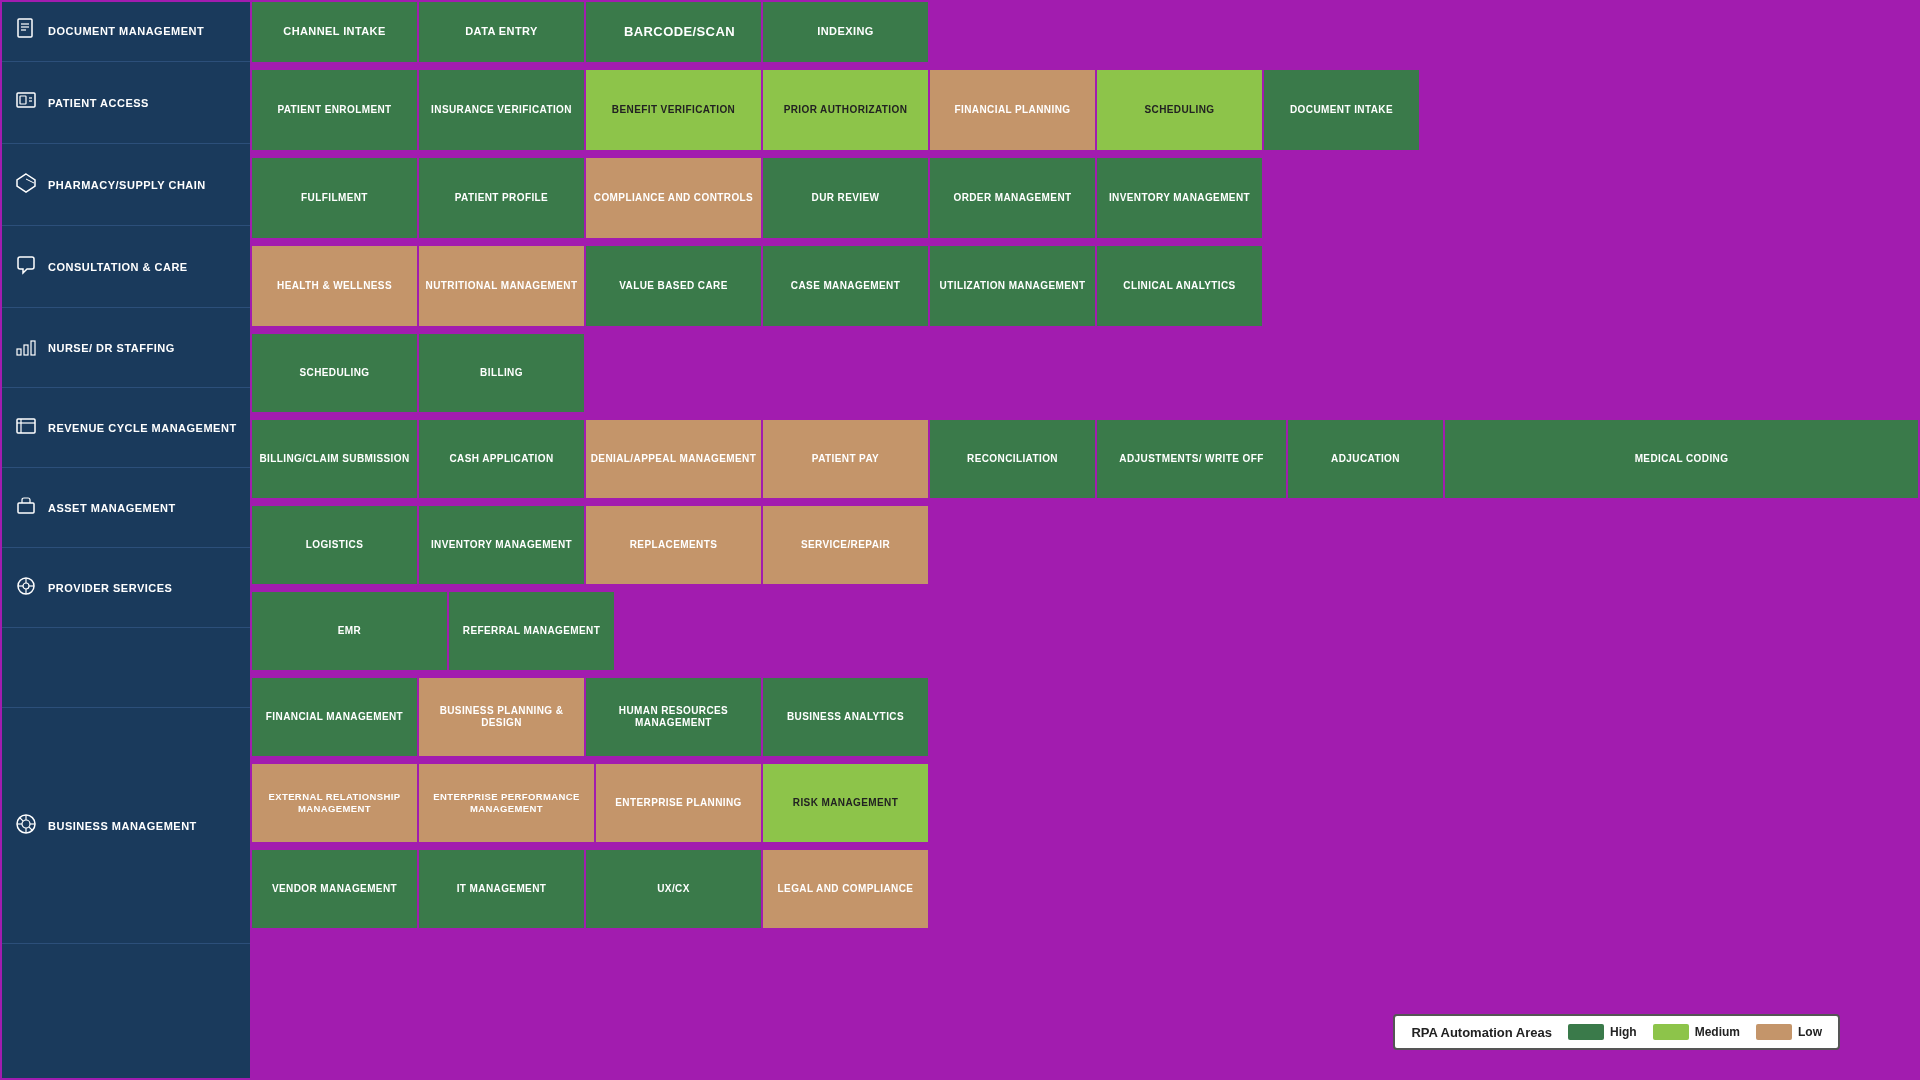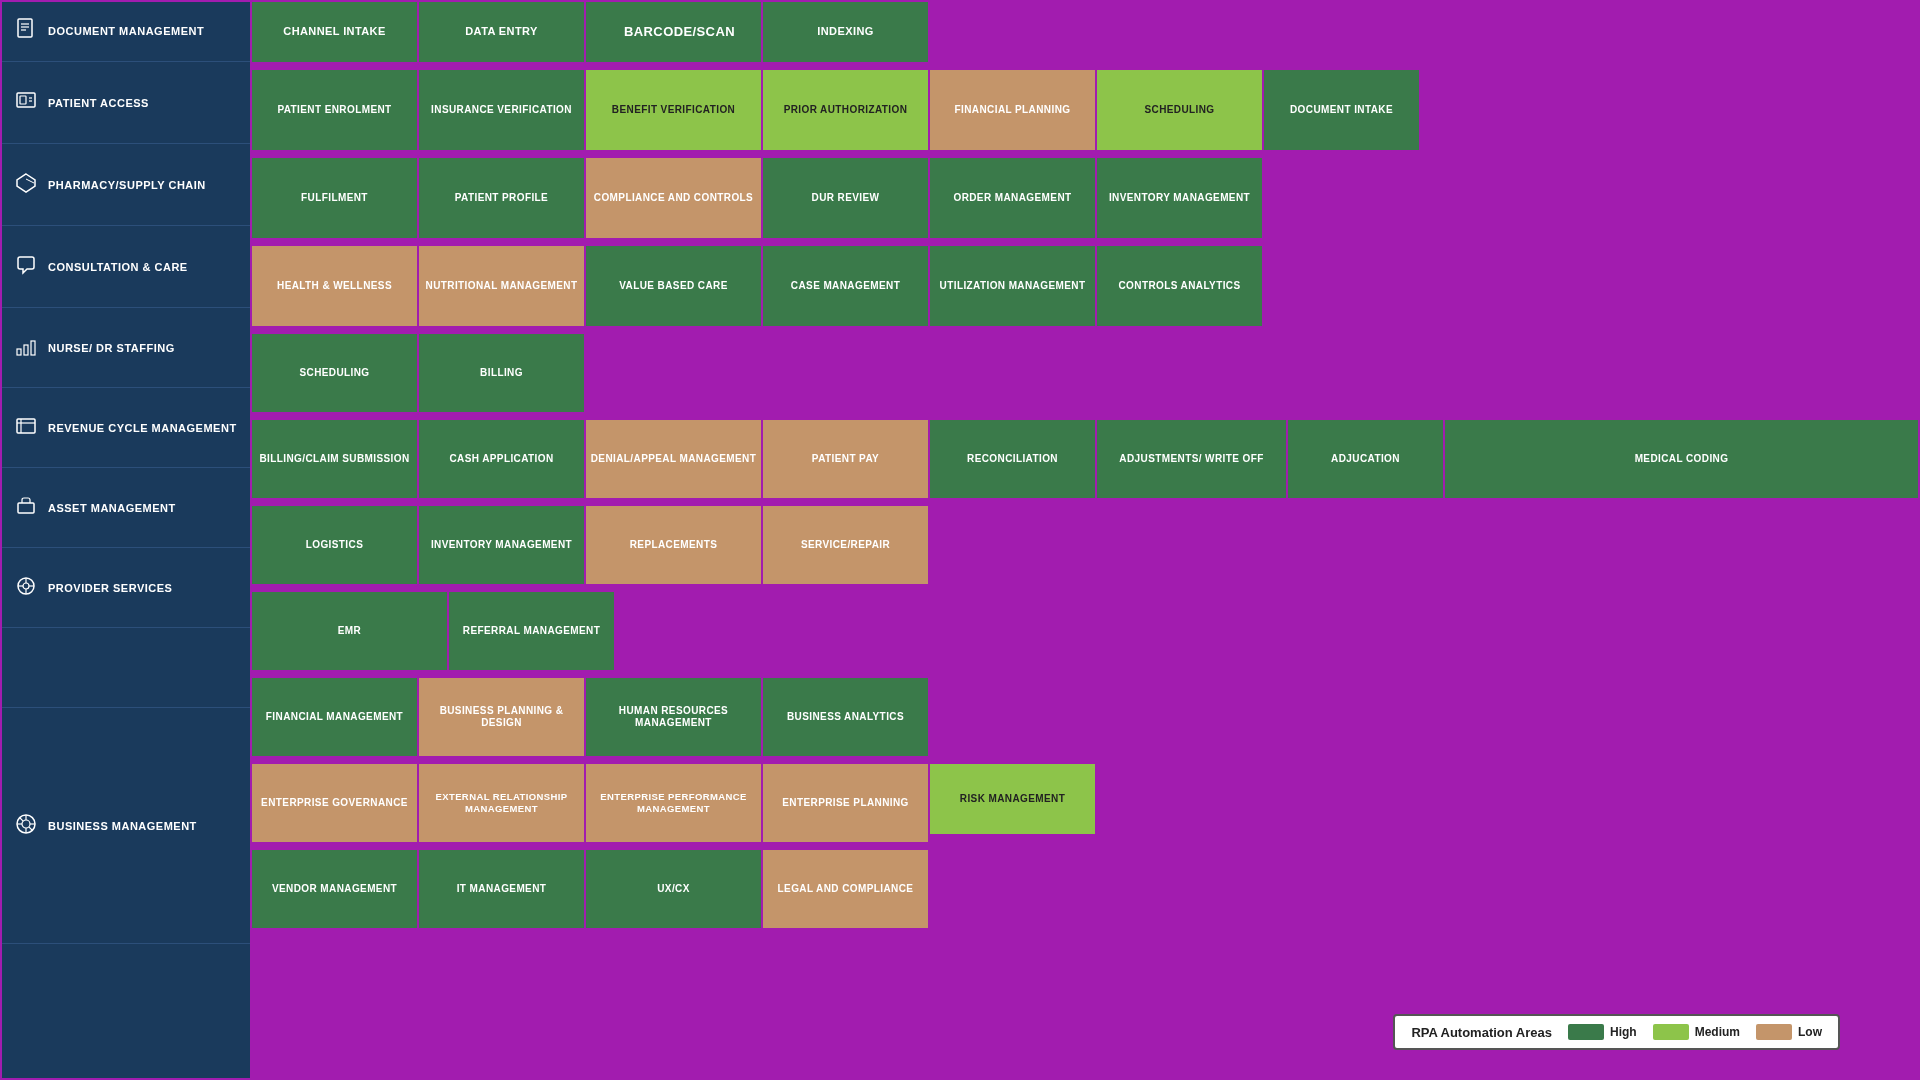--- a/index.html
+++ b/index.html
@@ -250,21 +250,21 @@
         <div class="c bg-empty" style="width:155px; height:80px;"></div>
         <div class="c bg-empty" style="flex:1; height:80px;"></div>
       </div>
 
       <div class="row" style="height:80px;">
         <div class="c bg-tan" style="width:165px; height:80px;">HEALTH &amp; WELLNESS</div>
         <div class="c bg-tan" style="width:165px; height:80px;">NUTRITIONAL MANAGEMENT</div>
         <div class="c bg-dark-green" style="width:175px; height:80px;">VALUE BASED CARE</div>
         <div class="c bg-dark-green" style="width:165px; height:80px;">CASE MANAGEMENT</div>
         <div class="c bg-dark-green" style="width:165px; height:80px;">UTILIZATION MANAGEMENT</div>
-        <div class="c bg-dark-green" style="width:165px; height:80px;">CONTROLS ANALYTICS</div>
+        <div class="c bg-dark-green" style="width:165px; height:80px;">CLINICAL ANALYTICS</div>
         <div class="c bg-empty" style="width:155px; height:80px;"></div>
         <div class="c bg-empty" style="flex:1; height:80px;"></div>
       </div>
 
       <div class="row" style="height:78px;">
         <div class="c bg-dark-green" style="width:165px; height:78px;">SCHEDULING</div>
         <div class="c bg-dark-green" style="width:165px; height:78px;">BILLING</div>
         <div class="c bg-empty" style="width:175px; height:78px;"></div>
         <div class="c bg-empty" style="width:165px; height:78px;"></div>
         <div class="c bg-empty" style="width:165px; height:78px;"></div>
@@ -311,25 +311,24 @@
         <div class="c bg-tan" style="width:165px; height:78px;">BUSINESS PLANNING &amp; DESIGN</div>
         <div class="c bg-dark-green" style="width:175px; height:78px;">HUMAN RESOURCES MANAGEMENT</div>
         <div class="c bg-dark-green" style="width:165px; height:78px;">BUSINESS ANALYTICS</div>
         <div class="c bg-empty" style="width:165px; height:78px;"></div>
         <div class="c bg-empty" style="width:165px; height:78px;"></div>
         <div class="c bg-empty" style="width:155px; height:78px;"></div>
         <div class="c bg-empty" style="flex:1; height:78px;"></div>
       </div>
 
       <div class="row" style="height:78px;">
-        <div class="c bg-tan" style="width:165px; height:78px;">ENTERPRISE GOVERNANCE</div>
         <div class="c bg-tan" style="width:165px; height:78px; font-size:9.5px;">EXTERNAL RELATIONSHIP MANAGEMENT</div>
         <div class="c bg-tan" style="width:175px; height:78px; font-size:9.5px;">ENTERPRISE PERFORMANCE MANAGEMENT</div>
         <div class="c bg-tan" style="width:165px; height:78px;">ENTERPRISE PLANNING</div>
-        <div class="c bg-light-green" style="width:165px; height:70px; color:#222;">RISK MANAGEMENT</div>
+        <div class="c bg-light-green" style="width:165px; height:78px; color:#222;">RISK MANAGEMENT</div>
         <div class="c bg-empty" style="width:165px; height:78px;"></div>
         <div class="c bg-empty" style="width:155px; height:78px;"></div>
         <div class="c bg-empty" style="flex:1; height:78px;"></div>
       </div>
 
       <div class="row" style="height:78px;">
         <div class="c bg-dark-green" style="width:165px; height:78px;">VENDOR MANAGEMENT</div>
         <div class="c bg-dark-green" style="width:165px; height:78px;">IT MANAGEMENT</div>
         <div class="c bg-dark-green" style="width:175px; height:78px;">UX/CX</div>
         <div class="c bg-tan" style="width:165px; height:78px;">LEGAL AND COMPLIANCE</div>

